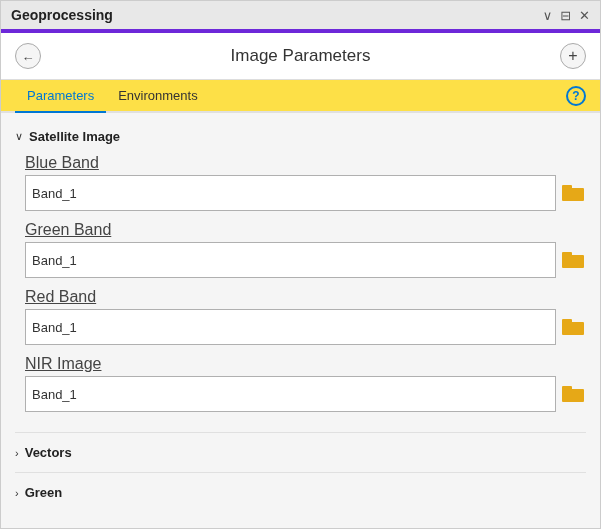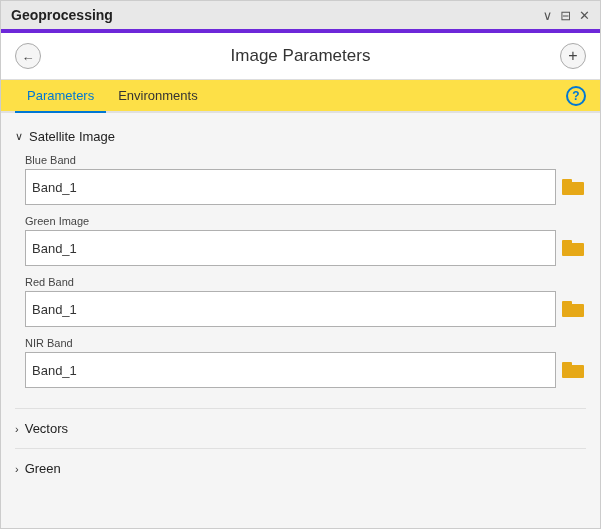--- a/index.html
+++ b/index.html
@@ -137,33 +137,34 @@
       padding: 6px 0;
       cursor: pointer;
       user-select: none;
     }
     .section-header .chevron {
       font-size: 11px;
       color: #333;
     }
     .section-header .section-title {
       font-size: 13px;
-      font-weight: 400;
+      font-weight: 700;
       color: #222;
     }
     .section-body {
       padding: 4px 0 10px 10px;
     }
     .field-group {
       margin-bottom: 10px;
     }
     .field-label {
-      font-size: 11px;
+      font-size: 16px;
       color: #444;
       margin-bottom: 3px;
+      text-decoration: underline;
     }
     .field-row {
       display: flex;
       align-items: center;
       gap: 4px;
     }
     .field-input {
       flex: 1;
       height: 36px;
       border: 1px solid #b0b0b0;
@@ -265,41 +266,41 @@
           <div class="field-label">Blue Band</div>
           <div class="field-row">
             <input type="text" class="field-input" value="Band_1" style="">
             <button class="folder-btn">
               <span class="folder-icon"></span>
             </button>
           </div>
         </div>
 
         <div class="field-group">
-          <div class="field-label">Green Image</div>
+          <div class="field-label">Green Band</div>
           <div class="field-row">
             <input type="text" class="field-input" value="Band_1" style="">
             <button class="folder-btn">
               <span class="folder-icon"></span>
             </button>
           </div>
         </div>
 
         <div class="field-group">
           <div class="field-label">Red Band</div>
           <div class="field-row">
             <input type="text" class="field-input" value="Band_1" style="">
             <button class="folder-btn">
               <span class="folder-icon"></span>
             </button>
           </div>
         </div>
 
         <div class="field-group">
-          <div class="field-label">NIR Band</div>
+          <div class="field-label">NIR Image</div>
           <div class="field-row">
             <input type="text" class="field-input" value="Band_1" style="">
             <button class="folder-btn">
               <span class="folder-icon"></span>
             </button>
           </div>
         </div>
 
       </div>
     </div>

